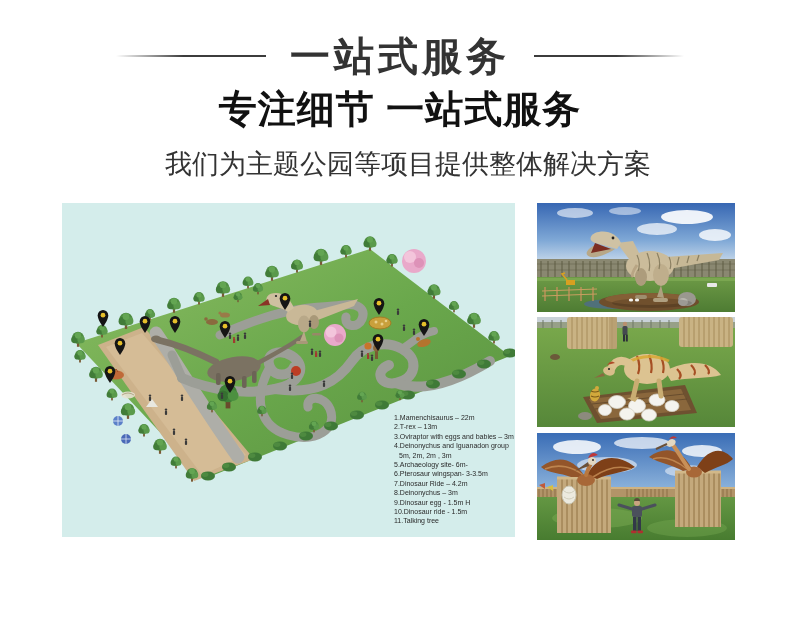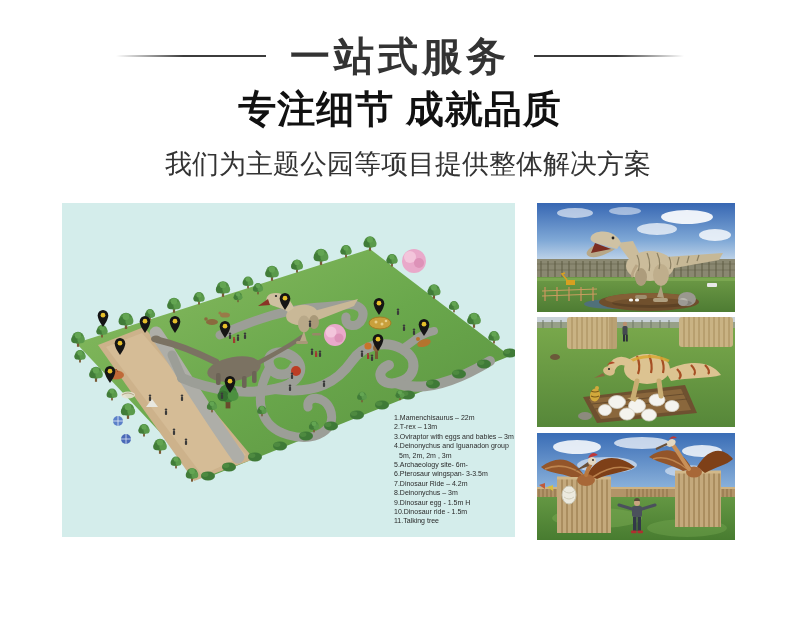--- a/index.html
+++ b/index.html
@@ -40,21 +40,21 @@
 </head>
 <body>
 
 <div class="page">
 
   <div class="title-row">
     <span class="rule rule-left"></span>
     <h1 class="section-title">一站式服务</h1>
     <span class="rule rule-right"></span>
   </div>
-  <h2 class="headline">专注细节 成就品质</h2>
+  <h2 class="headline">专注细节 一站式服务</h2>
   <p class="subtitle">我们为主题公园等项目提供整体解决方案</p>
 
   <figure class="map-panel">
     <svg viewBox="0 0 453 334">
       <defs>
         <linearGradient id="lawnGrad" x1="0" y1="0" x2="1" y2="1">
           <stop offset="0" stop-color="#8cbd63"></stop>
             <stop offset="0.5" stop-color="#6aa84c"></stop>
             <stop offset="1" stop-color="#588f3e"></stop>
         </linearGradient>

